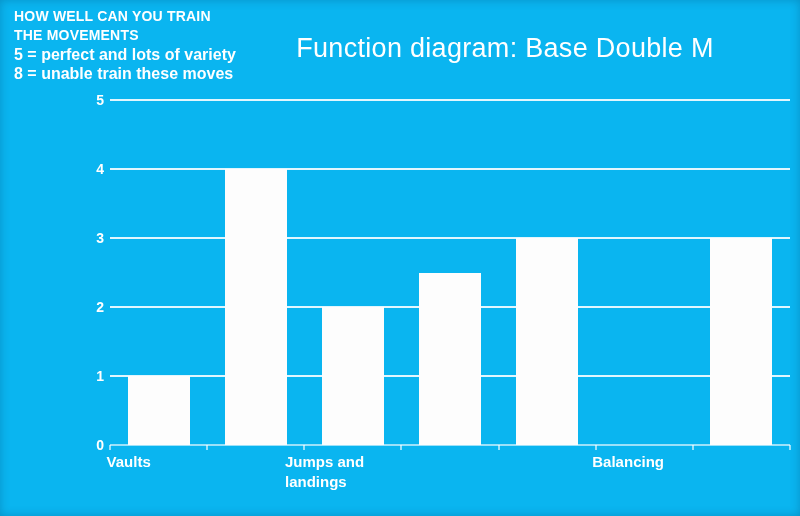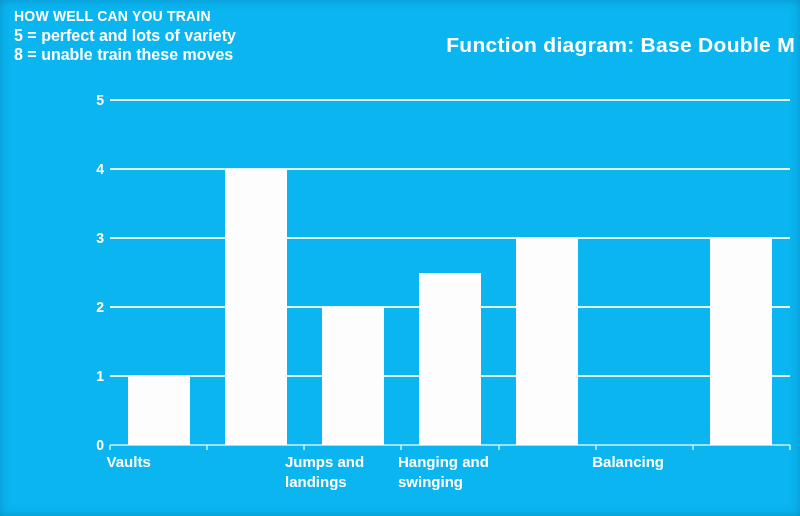--- a/index.html
+++ b/index.html
@@ -16,22 +16,22 @@
   }
   .annotation{
     position:absolute;left:14px;top:7px;
     color:var(--txt,#fff);font-weight:bold;
   }
   .annotation .a-line{display:block;line-height:19px;}
   .annotation .a-lg{font-size:14px;letter-spacing:.2px;}
   .annotation .a-sm{font-size:16px;}
   .chart-title{
     position:absolute;left:215px;top:33px;width:580px;margin:0;
-    text-align:right;color:var(--txt,#fff);
-    font-size:21px;font-weight:bold;letter-spacing:.3px;
+    text-align:center;color:var(--txt,#fff);
+    font-size:27px;font-weight:normal;letter-spacing:.3px;
   }
   .plot{
     position:absolute;left:110px;top:100px;width:680px;height:345px;
   }
   .gridline{
     position:absolute;left:0;width:100%;height:2px;
     background:rgba(255,255,255,.88);
   }
   .baseline{
     position:absolute;left:0;bottom:-1px;width:100%;height:2px;
@@ -54,20 +54,21 @@
     color:var(--txt,#fff);font-size:15px;font-weight:bold;line-height:20px;
   }
 </style>
 </head>
 <body>
 
 <div class="frame">
 
   <div class="annotation">
     <span class="a-line a-lg">HOW WELL CAN YOU TRAIN</span>
+    <span class="a-line a-lg">THE MOVEMENTS</span>
     <span class="a-line a-sm">5 = perfect and lots of variety</span>
     <span class="a-line a-sm">8 = unable train these moves</span>
   </div>
 
   <h1 class="chart-title">Function diagram: Base Double M</h1>
 
   <div class="plot" id="plot">
       <div class="ylabel" style="left: -50px; top: 336px;">0</div>
       <div class="gridline" style="top: 275px;"></div>
       <div class="ylabel" style="left: -50px; top: 267px;">1</div>
@@ -89,17 +90,16 @@
       <div class="axis-tick" style="left: 582px;"></div>
       <div class="axis-tick" style="left: 679px;"></div>
       <div class="bar" style="left: 17.5714px; height: 69px;"></div>
       <div class="bar" style="left: 114.714px; height: 276px;"></div>
       <div class="bar" style="left: 211.857px; height: 138px;"></div>
       <div class="bar" style="left: 309px; height: 172.5px;"></div>
       <div class="bar" style="left: 406.143px; height: 207px;"></div>
       <div class="bar" style="left: 600.429px; height: 207px;"></div>
       <div class="xlabel" style="left: -3.42857px;">Vaults</div>
       <div class="xlabel" style="left: 175px;">Jumps and landings</div>
-      <div class="xlabel" style="left: 288px;">Hanging and swinging</div>
       <div class="xlabel" style="left: 482.286px;">Balancing</div>
     </div>
 
 </div>
 
 </body></html>

